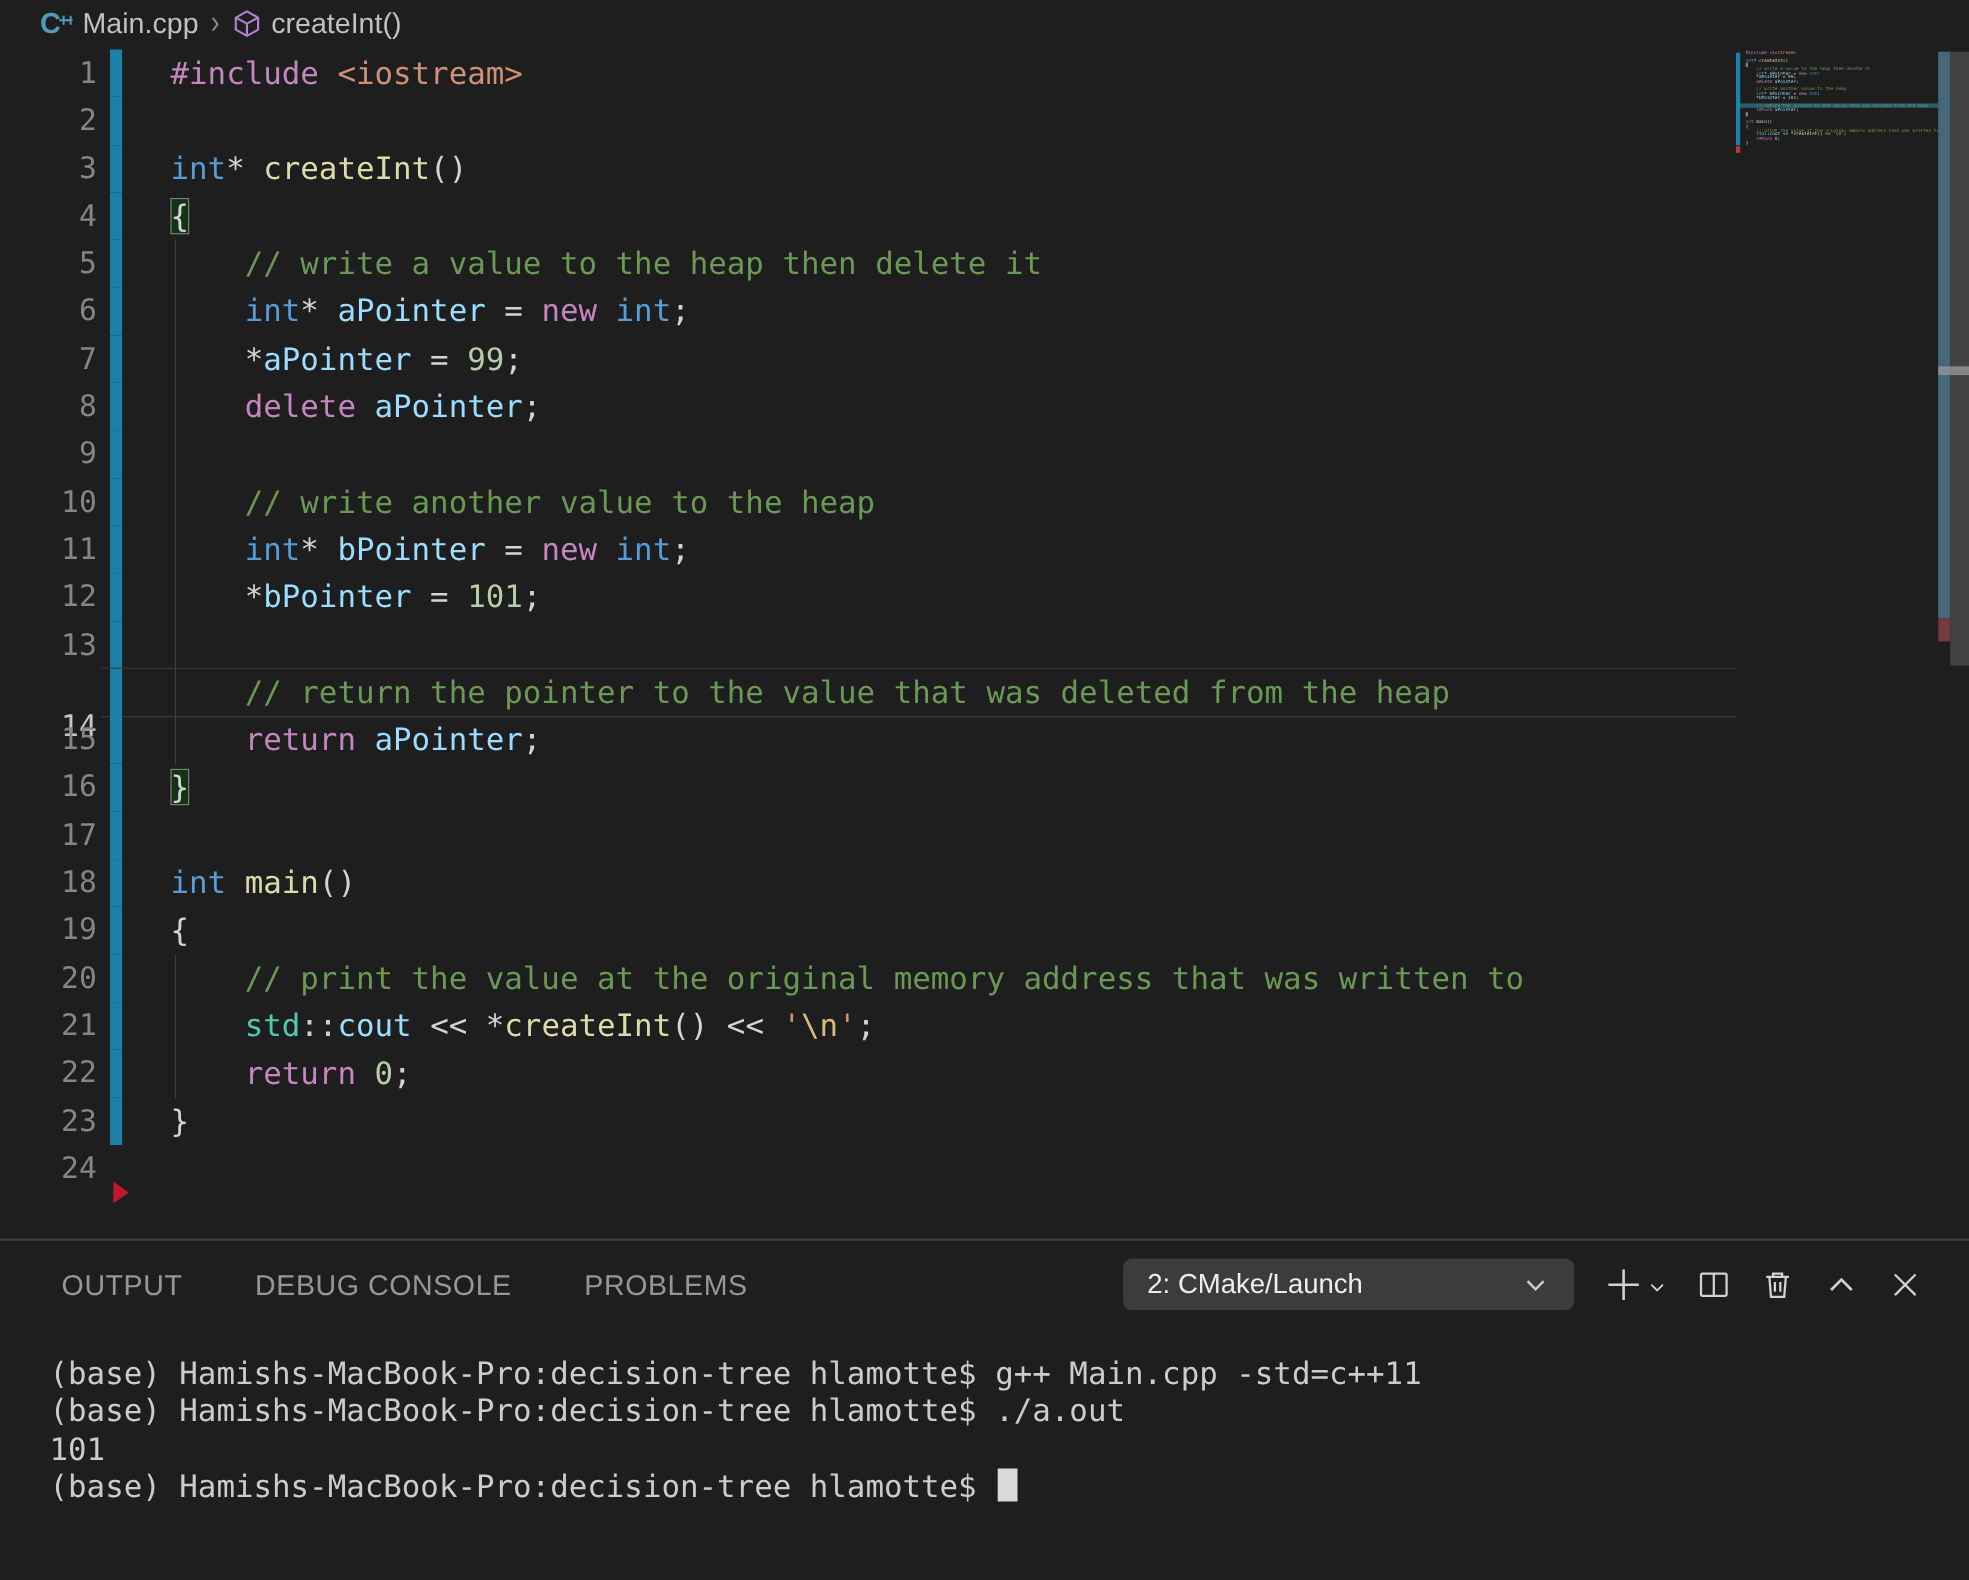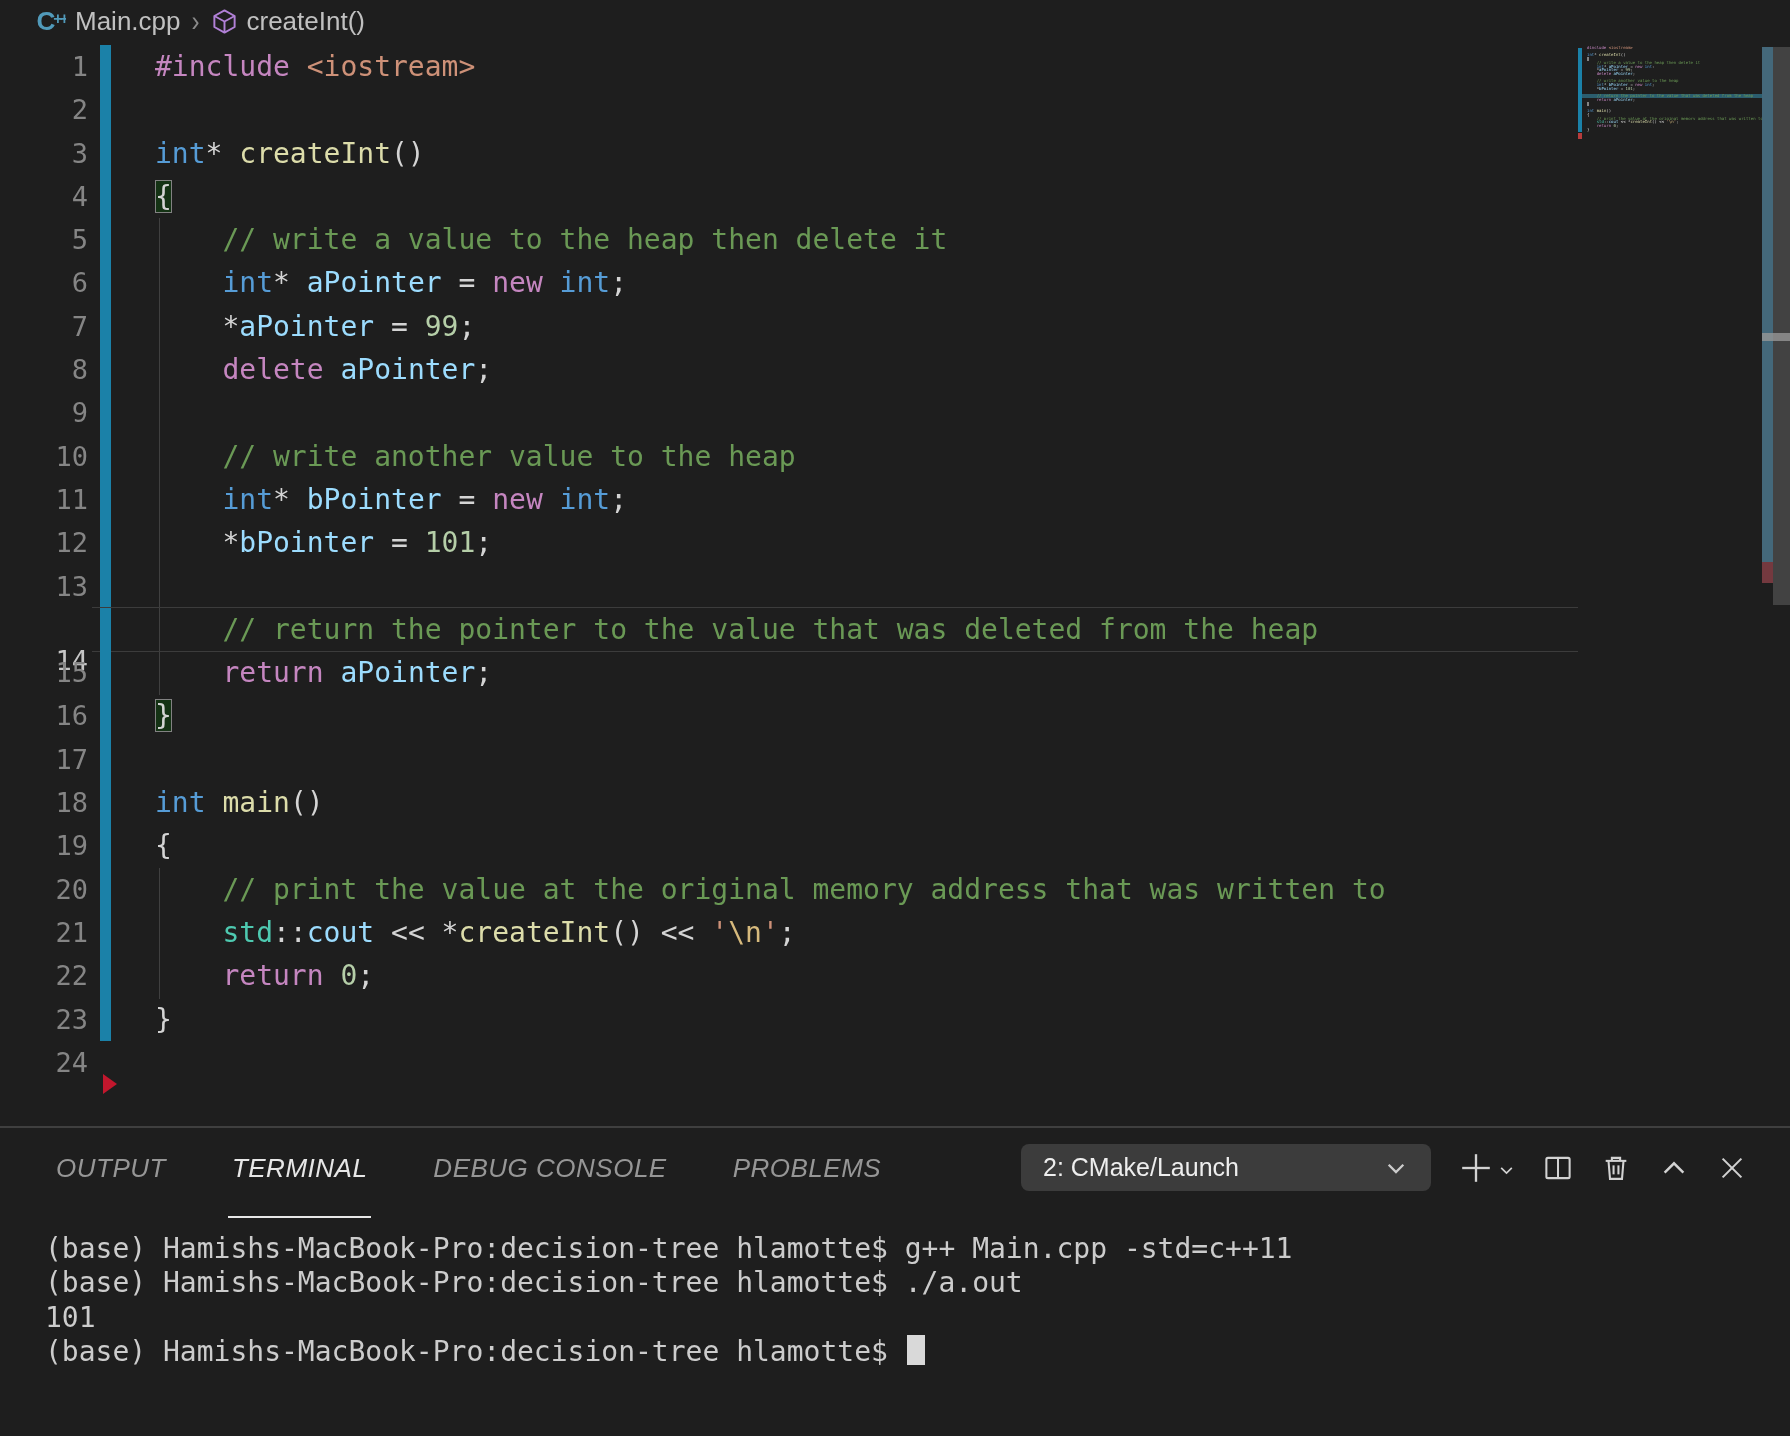--- a/index.html
+++ b/index.html
@@ -53,21 +53,21 @@
   .mdot{position:absolute;left:0;top:87px;width:4px;height:6px;background:#b73c3c;}
   
   .sb-teal{position:absolute;left:1762px;top:5px;width:11px;height:515px;background:var(--scrollbar_teal,#44687a);}
   .sb-red{position:absolute;left:1762px;top:520px;width:11px;height:21px;background:var(--scrollbar_red,#74393f);}
   .sb-gray{position:absolute;left:1773px;top:5px;width:17px;height:558px;background:var(--scrollbar_gray,#424242);}
   .sb-band{position:absolute;left:1762px;top:291px;width:28px;height:8px;background:rgba(150,150,150,.8);}
   
   .panel{position:absolute;top:1126px;left:0;right:0;bottom:0;border-top:2px solid var(--panel_border,#3f3f3f);}
   .tabs{display:flex;align-items:center;height:80px;padding-left:52px;gap:58px;
     font-size:26px;letter-spacing:.5px;color:var(--tab_inactive,#969696);}
-  .tab{position:relative;cursor:pointer;padding:12px 4px;height:100%;display:flex;align-items:center;font-style:italic;}
+  .tab{position:relative;cursor:pointer;padding:12px 4px;height:100%;display:flex;align-items:center;}
   .tab.active{color:var(--tab_active,#e7e7e7);}
   .tab.active::after{content:"";position:absolute;left:0;right:0;bottom:2px;height:2px;
     background:var(--tab_active,#e7e7e7);}
   .panel-controls{position:absolute;top:16px;right:43px;display:flex;align-items:center;gap:28px;}
   .launch-select{width:366px;height:47px;background:var(--dropdown_bg,#3c3c3c);border-radius:8px;
     display:flex;align-items:center;justify-content:space-between;padding:0 22px;
     color:#eeeeee;font-size:25px;cursor:pointer;}
   .icon-btn{display:flex;align-items:center;cursor:pointer;color:#d2d2d2;}
   .icon-btn svg{display:block;}
   .plus-group{display:flex;align-items:flex-end;gap:5px;}
@@ -260,21 +260,20 @@
   </div>
   <div class="sb-teal"></div>
   <div class="sb-red"></div>
   <div class="sb-gray"></div>
   <div class="sb-band"></div>
 </div>
 
 <div class="panel">
   <div class="tabs">
       <div class="tab">OUTPUT</div>
-      <div class="tab active">TERMINAL</div>
       <div class="tab">DEBUG CONSOLE</div>
       <div class="tab">PROBLEMS</div>
     </div>
 
   <div class="panel-controls">
     <div class="launch-select">
       <span>2: CMake/Launch</span>
       <svg width="26" height="26" viewBox="0 0 16 16" fill="none" stroke="#cccccc" stroke-width="1.4">
           <polyline points="3.5,6 8,10.5 12.5,6"></polyline>
         </svg>

